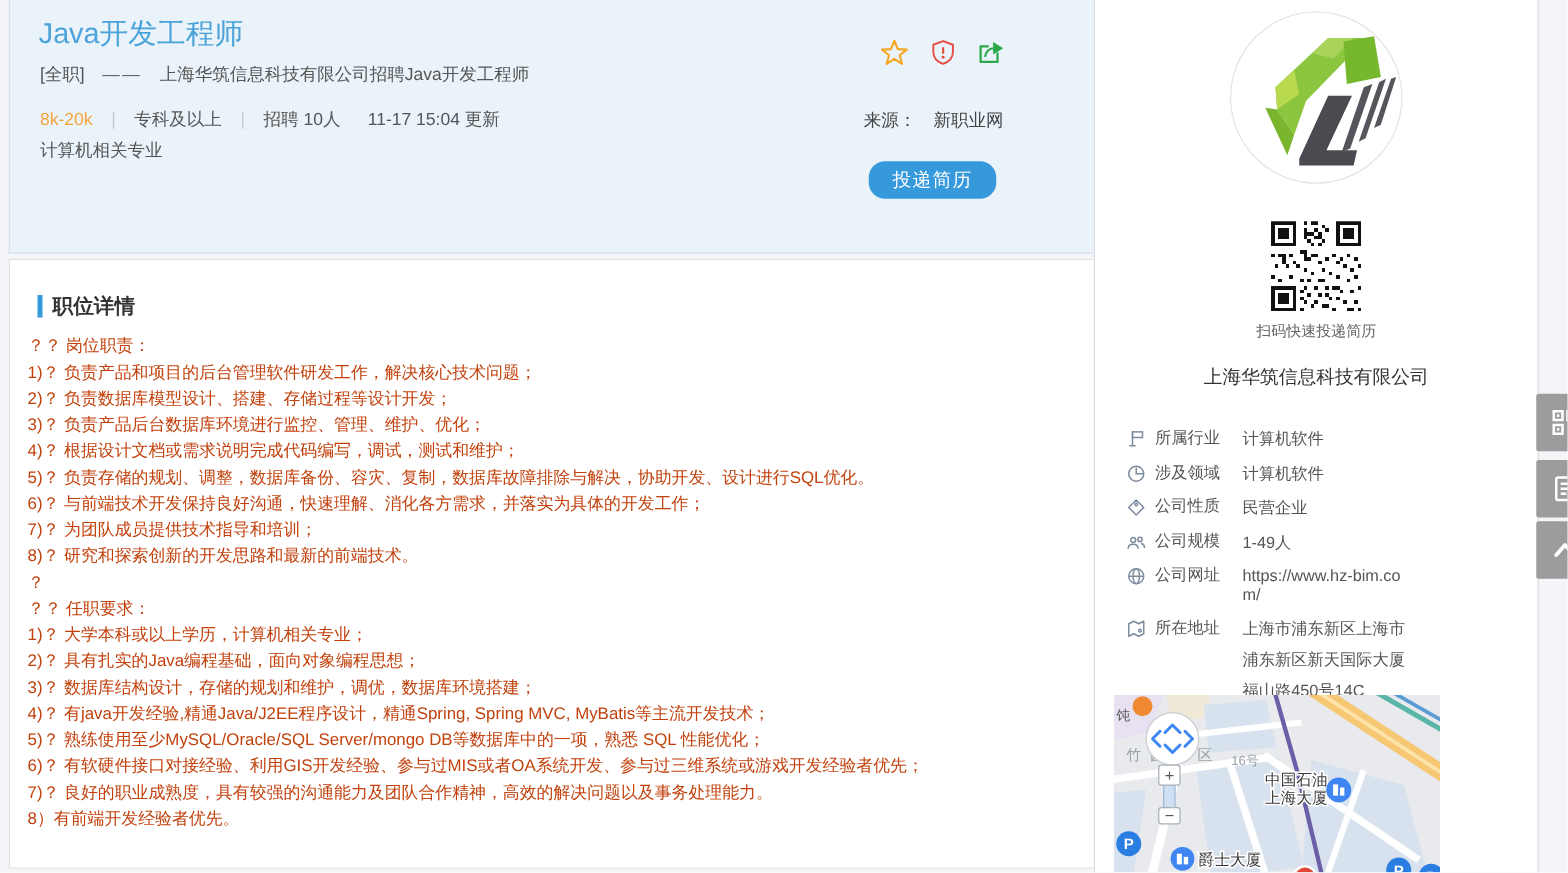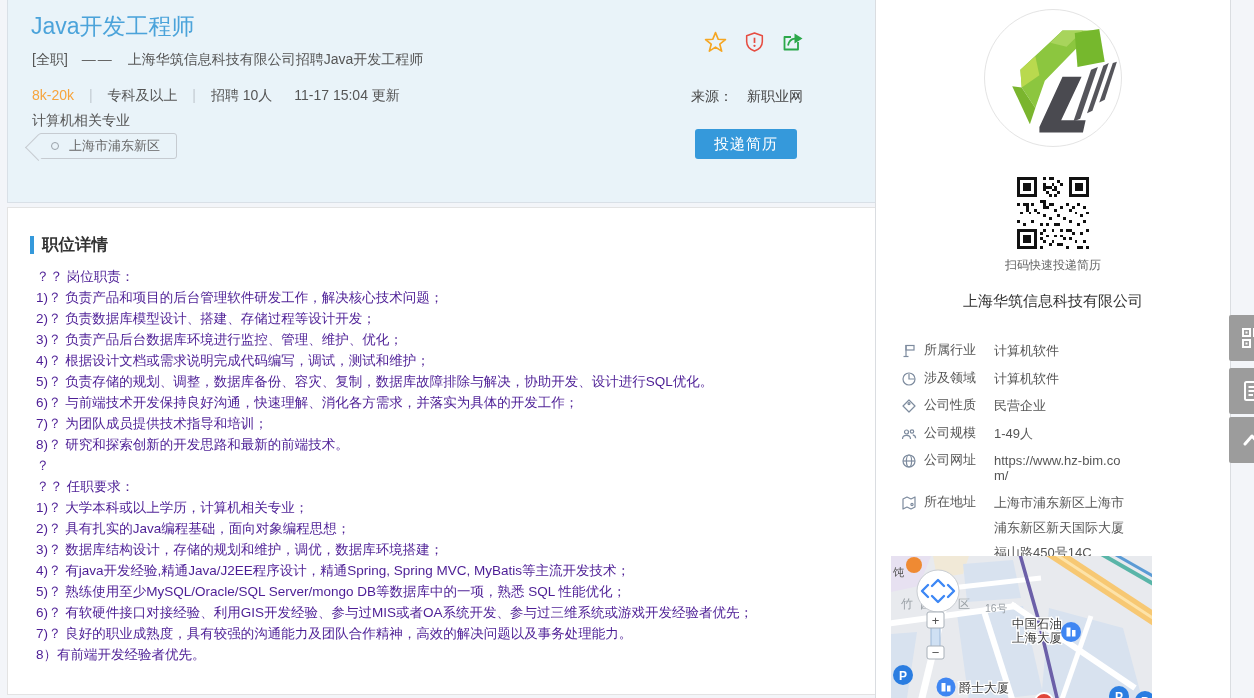--- a/index.html
+++ b/index.html
@@ -22,30 +22,30 @@
   .loc-tag:before { content:""; position:absolute; left:-10px; top:3.5px; width:18px; height:18px;
     border-left:1px solid #c6cbd1; border-bottom:1px solid #c6cbd1; transform:rotate(45deg);
     background:#e9f3f9; }
   .loc-pin { width:8px; height:8px; border:1px solid #9aa2aa; border-radius:50%; margin-right:10px;
     position:relative; z-index:1; background:#e9f3f9; }
   .action-icons { position:absolute; left:696px; top:31px; display:flex; gap:17px; align-items:center; }
   .action-icons svg { display:block; cursor:pointer; }
   .source-row { position:absolute; left:683px; top:88px; font-size:14px; color:#444; }
   .source-row .src-val { margin-left:10px; }
   .apply-btn { position:absolute; left:687px; top:129px; width:102px; height:30px; background:#3599db;
-    color:#fff; font-size:15px; border:none; border-radius:3px; cursor:pointer;
+    color:#fff; font-size:15px; border:none; border-radius:13px; cursor:pointer;
     font-family:inherit; letter-spacing:1px; }
 
   
   .detail-card { position:absolute; left:7px; top:207px; width:964px; height:488px;
     background:#fff; border:1px solid #e3e3e3; }
   .section-head { position:absolute; left:22px; top:26px; display:flex; align-items:center; }
   .section-bar { width:4px; height:18px; background:#3599db; margin-right:8px; }
   .section-title { font-size:16.5px; font-weight:bold; color:#333; }
-  .desc { position:absolute; left:28px; top:58px; width:784px; font-size:13.5px; color:#4c1d95;
+  .desc { position:absolute; left:14px; top:58px; width:784px; font-size:13.5px; color:#c2410c;
     line-height:21px; }
 
   
   .sidebar { position:absolute; left:875px; top:0; width:356px; height:698px; background:#fff;
     border-left:1px solid #dadde1; border-right:1px solid #dadde1; }
   .logo-wrap { position:absolute; left:50%; transform:translateX(-50%); top:9px; width:138px; height:138px;
     border-radius:50%; border:1px solid #e4e4e4; background:#fff; overflow:hidden; }
   .qr-wrap { position:absolute; left:50%; transform:translateX(-50%); top:177px; width:74px; height:72px; }
   .qr-caption { position:absolute; left:0; right:0; top:257px; text-align:center; font-size:12px; color:#666; }
   .company-name { position:absolute; left:0; right:0; top:292px; text-align:center; font-size:15px; color:#333; }
@@ -79,24 +79,20 @@
     <span class="salary">8k-20k</span>
     <span class="sep">|</span>
     <span>专科及以上</span>
     <span class="sep">|</span>
     <span>招聘 10人</span>
     <span class="updated">11-17 15:04 更新</span>
   </div>
 
   <div class="major-row">计算机相关专业</div>
 
-  <div class="loc-tag">
-    <span class="loc-pin"></span>
-    <span>上海市浦东新区</span>
-  </div>
 
   <div class="action-icons">
     <svg width="23" height="22" viewBox="0 0 22 21">
       <path d="M11 1.5 L13.6 7.9 L20.5 8.3 L15.1 12.6 L16.9 19.2 L11 15.4 L5.1 19.2 L6.9 12.6 L1.5 8.3 L8.4 7.9 Z" fill="none" stroke="#f5a623" stroke-width="1.6" stroke-linejoin="round"></path>
     </svg>
     <svg width="21" height="22" viewBox="0 0 22 22">
       <path d="M11 1.5 L19.2 4.5 V10.5 C19.2 15.5 15.4 18.9 11 20.5 C6.6 18.9 2.8 15.5 2.8 10.5 V4.5 Z" fill="none" stroke="#e64c41" stroke-width="1.6" stroke-linejoin="round"></path>
       <line x1="11" y1="6.5" x2="11" y2="12" stroke="#e64c41" stroke-width="1.8"></line>
       <circle cx="11" cy="15" r="1.2" fill="#e64c41"></circle>
     </svg>

